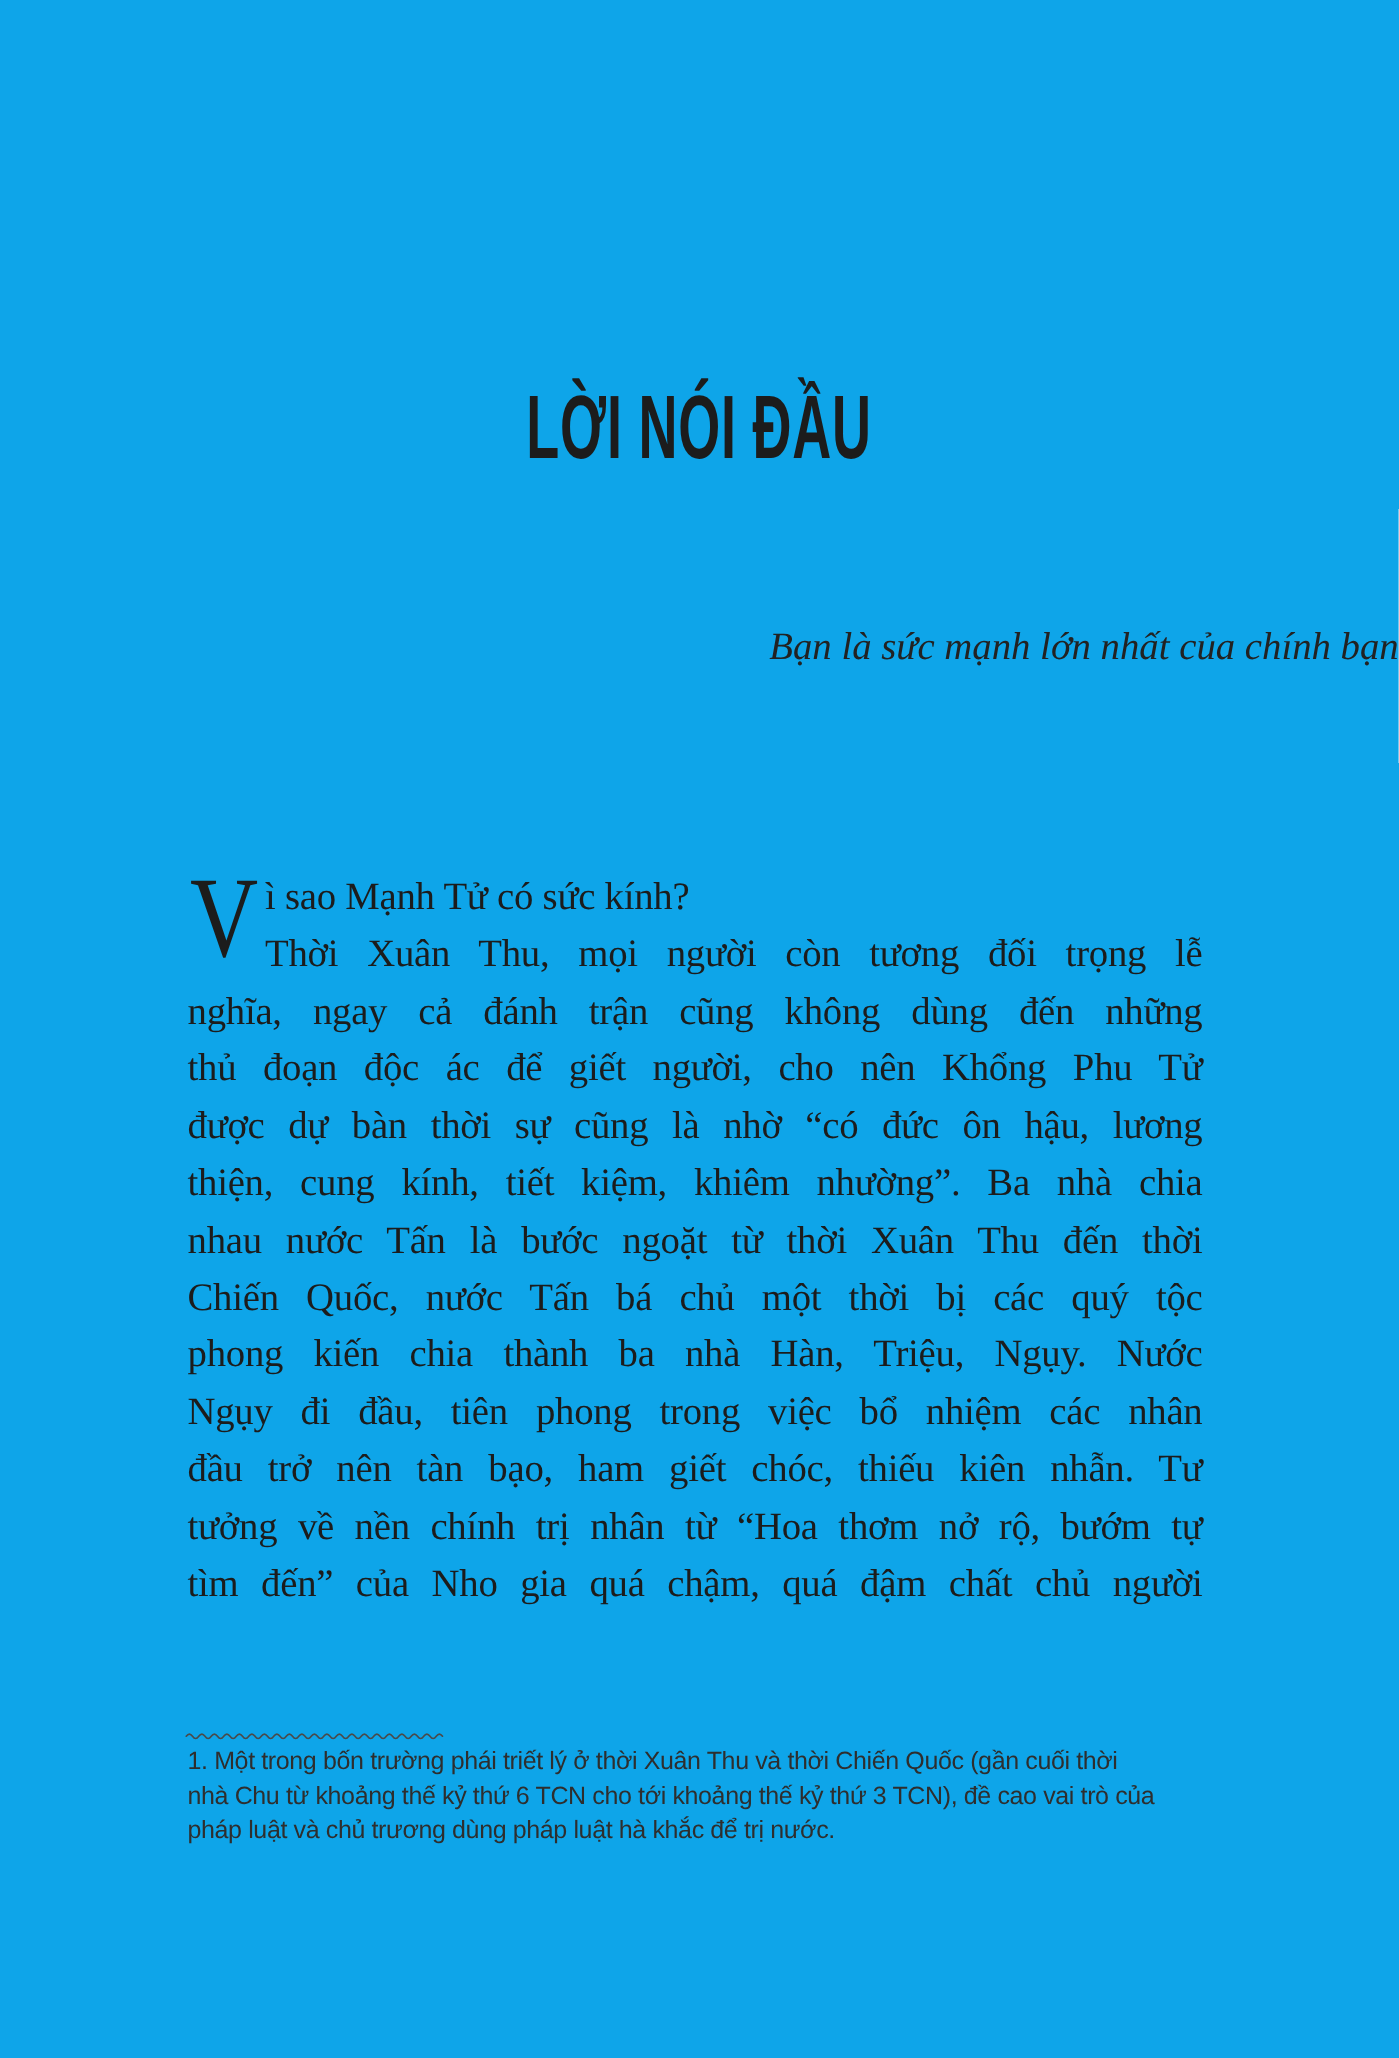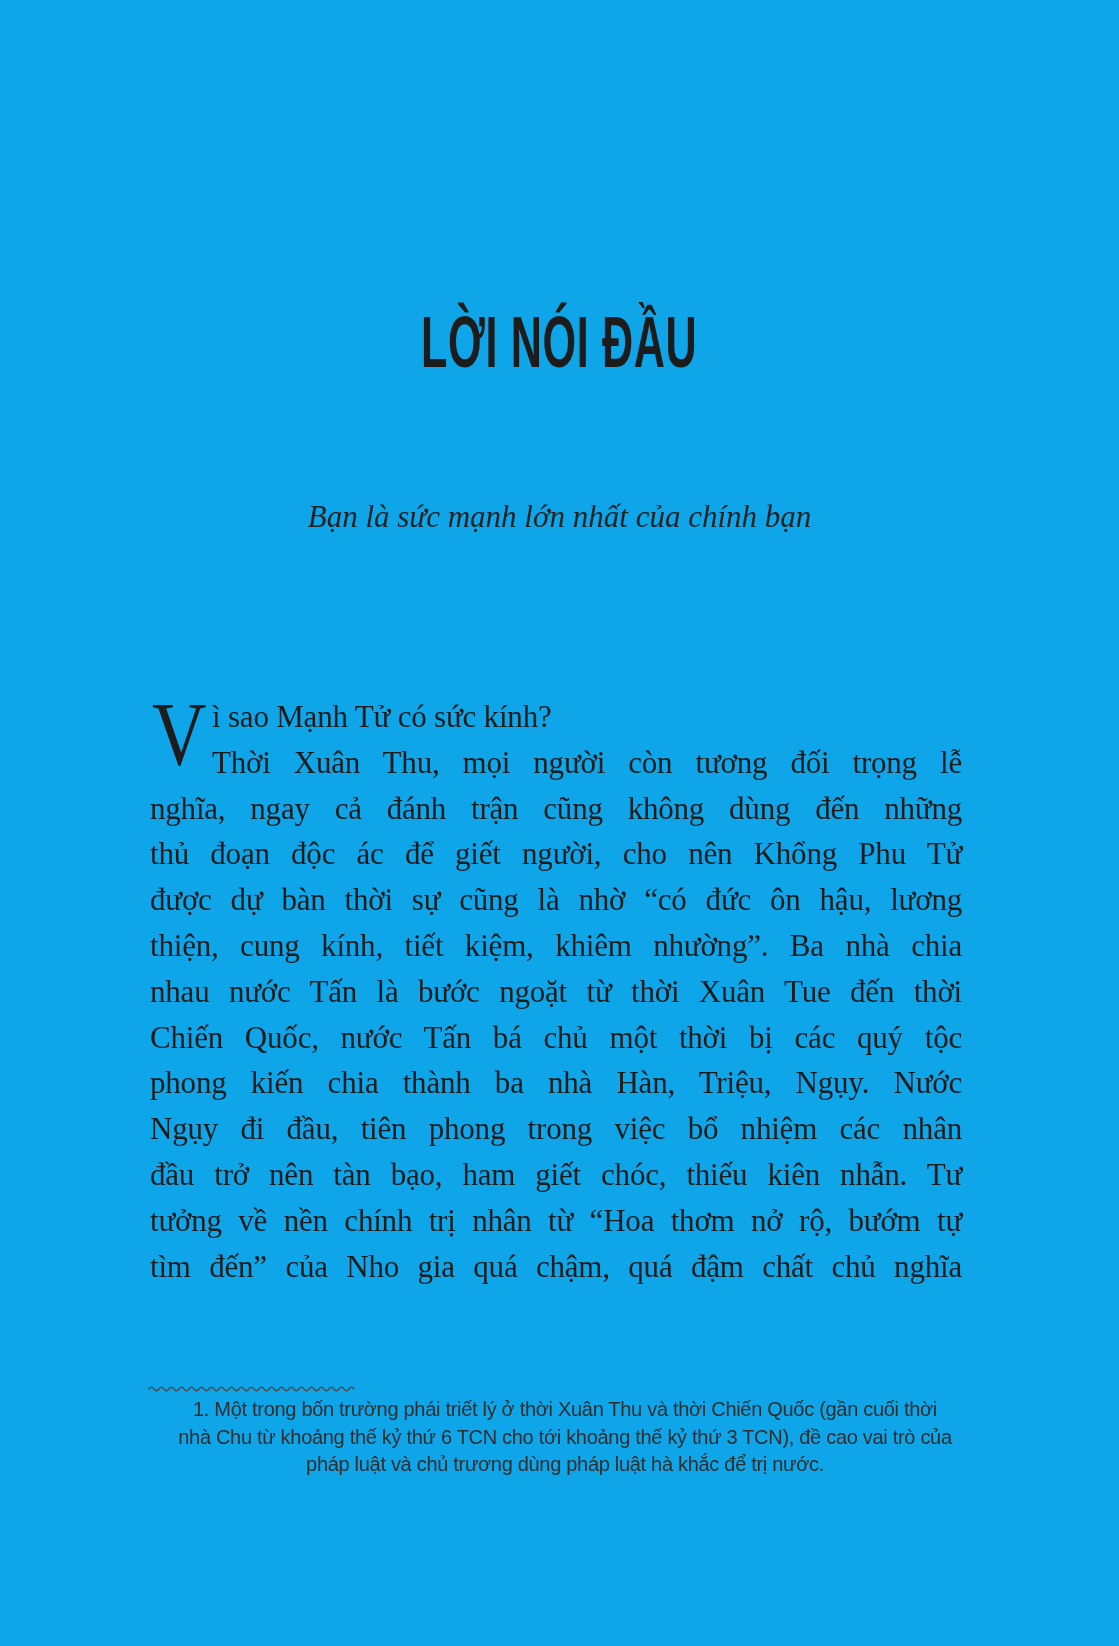--- a/index.html
+++ b/index.html
@@ -33,21 +33,21 @@
     color: #1c1c1c;
     transform: scaleX(0.60);
     transform-origin: center;
     letter-spacing: 1px;
   }
   .subtitle {
     position: absolute;
     top: 494px;
     left: 0;
     width: 100%;
-    text-align: center;
+    text-align: right;
     font-style: italic;
     font-size: 31px;
     line-height: 46px;
     color: #222222;
   }
   .body-text {
     position: absolute;
     left: 150px;
     top: 694px;
     width: 812px;
@@ -94,21 +94,20 @@
     width: 830px;
     font-family: "Liberation Sans", sans-serif;
     font-size: 20px;
     line-height: 27.5px;
     letter-spacing: -0.3px;
     color: #2e2e2e;
   }
   .footnote .fline {
     white-space: nowrap;
     height: 27.5px;
-    text-align: center;
   }
 </style>
 </head>
 <body>
 
 <div id="page">
 
   <div class="chapter-title">
     <span class="squeeze">LỜI NÓI ĐẦU</span>
   </div>
@@ -116,27 +115,27 @@
   <div class="subtitle">Bạn là sức mạnh lớn nhất của chính bạn</div>
 
   <div class="body-text">
     <div class="drop-cap">V</div>
     <div class="line dc-indent">ì sao Mạnh Tử có sức kính?</div>
     <div class="line dc-indent just">Thời Xuân Thu, mọi người còn tương đối trọng lễ</div>
     <div class="line just">nghĩa, ngay cả đánh trận cũng không dùng đến những</div>
     <div class="line just">thủ đoạn độc ác để giết người, cho nên Khổng Phu Tử</div>
     <div class="line just">được dự bàn thời sự cũng là nhờ “có đức ôn hậu, lương</div>
     <div class="line just">thiện, cung kính, tiết kiệm, khiêm nhường”. Ba nhà chia</div>
-    <div class="line just">nhau nước Tấn là bước ngoặt từ thời Xuân Tue đến thời</div>
+    <div class="line just">nhau nước Tấn là bước ngoặt từ thời Xuân Thu đến thời</div>
     <div class="line just">Chiến Quốc, nước Tấn bá chủ một thời bị các quý tộc</div>
     <div class="line just">phong kiến chia thành ba nhà Hàn, Triệu, Ngụy. Nước</div>
     <div class="line just">Ngụy đi đầu, tiên phong trong việc bổ nhiệm các nhân</div>
     <div class="line just">đầu trở nên tàn bạo, ham giết chóc, thiếu kiên nhẫn. Tư</div>
     <div class="line just">tưởng về nền chính trị nhân từ “Hoa thơm nở rộ, bướm tự</div>
-    <div class="line just">tìm đến” của Nho gia quá chậm, quá đậm chất chủ nghĩa</div>
+    <div class="line just">tìm đến” của Nho gia quá chậm, quá đậm chất chủ người</div>
   </div>
 
   <svg class="footnote-sep" viewBox="0 0 212 12" xmlns="http://www.w3.org/2000/svg">
     <path d="M1 6 Q 3.5 2.5, 6 6 T 11 6 T 16 6 T 21 6 T 26 6 T 31 6 T 36 6 T 41 6 T 46 6 T 51 6 T 56 6 T 61 6 T 66 6 T 71 6 T 76 6 T 81 6 T 86 6 T 91 6 T 96 6 T 101 6 T 106 6 T 111 6 T 116 6 T 121 6 T 126 6 T 131 6 T 136 6 T 141 6 T 146 6 T 151 6 T 156 6 T 161 6 T 166 6 T 171 6 T 176 6 T 181 6 T 186 6 T 191 6 T 196 6 T 201 6 T 206 6" fill="none" stroke="#4a4a4a" stroke-width="1.3" stroke-linecap="round"></path>
   </svg>
 
   <div class="footnote">
     <div class="fline">1. Một trong bốn trường phái triết lý ở thời Xuân Thu và thời Chiến Quốc (gần cuối thời</div>
     <div class="fline">nhà Chu từ khoảng thế kỷ thứ 6 TCN cho tới khoảng thế kỷ thứ 3 TCN), đề cao vai trò của</div>
     <div class="fline">pháp luật và chủ trương dùng pháp luật hà khắc để trị nước.</div>

